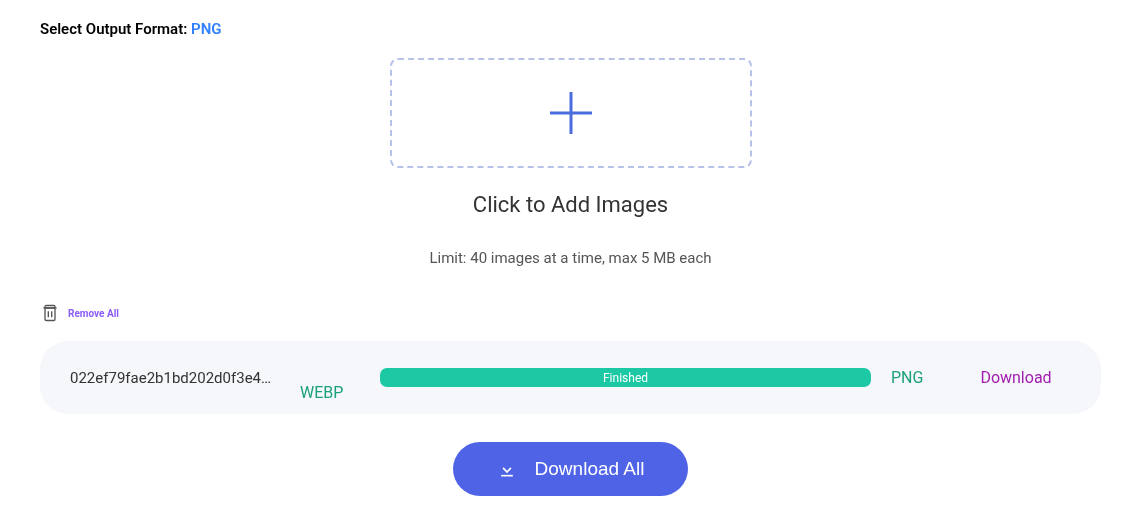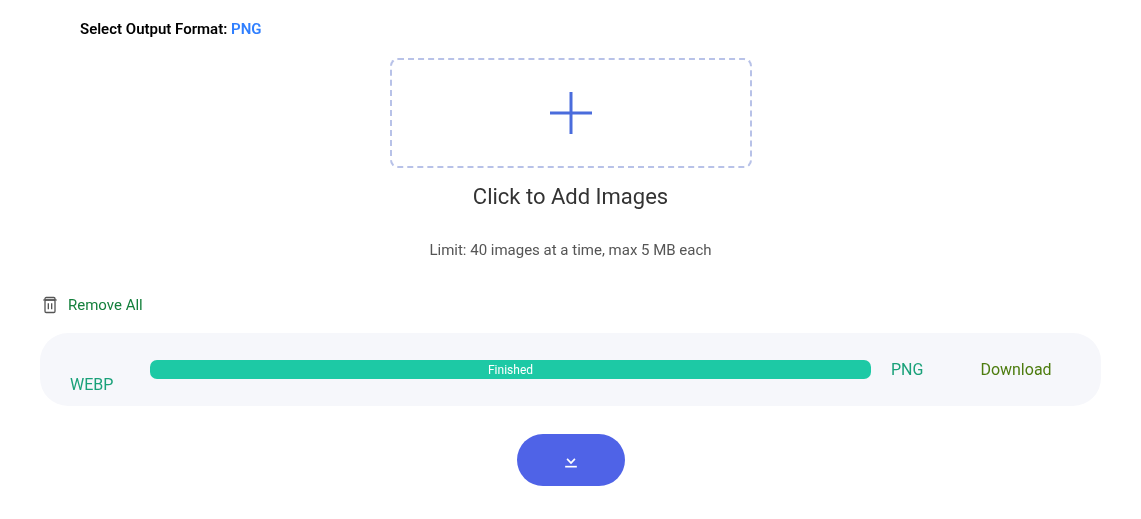--- a/index.html
+++ b/index.html
@@ -13,21 +13,20 @@
       width: 1141px;
       height: 519px;
       position: relative;
       padding: 20px 40px;
     }
     .format-selector {
       font-size: 15px;
       font-weight: 600;
       color: #000;
       margin-bottom: 20px;
-      margin-left: 40px;
     }
     .format-value {
       color: #2f7fff;
       font-weight: 600;
     }
     .dropzone-area {
       width: 362px;
       height: 110px;
       margin: 0 auto;
       border: 2px dashed #b8c2e8;
@@ -38,21 +37,21 @@
       cursor: pointer;
     }
     .plus-svg {
       width: 50px;
       height: 50px;
     }
     .add-title {
       text-align: center;
       font-size: 22px;
       color: #333;
-      margin-top: 16px;
+      margin-top: 24px;
       font-weight: 400;
     }
     .limit-text {
       text-align: center;
       font-size: 15px;
       color: #555;
       margin-top: 32px;
     }
     .remove-all-row {
       display: flex;
@@ -60,22 +59,23 @@
       gap: 8px;
       margin-top: 36px;
       cursor: pointer;
     }
     .trash-icon {
       width: 20px;
       height: 20px;
       flex-shrink: 0;
     }
     .remove-all-label {
-      color: #15803d;
-      font-size: 15px;
+      color: #8b5cf6;
+      font-size: 10px;
+      font-weight: bold;
     }
     .file-row {
       background: #f6f7fb;
       border-radius: 28px;
       margin-top: 18px;
       padding: 12px 30px;
       display: flex;
       align-items: center;
       gap: 20px;
     }
@@ -111,21 +111,21 @@
     .progress-text {
       color: #ffffff;
       font-size: 12px;
     }
     .file-dst-format {
       color: #1aa179;
       font-size: 16px;
       width: 50px;
     }
     .download-link {
-      color: #4d7c0f;
+      color: #a21caf;
       font-size: 16px;
       cursor: pointer;
       width: 110px;
       text-align: center;
     }
     .download-all-row {
       display: flex;
       justify-content: center;
       margin-top: 28px;
     }
@@ -169,30 +169,32 @@
     <path d="M4 6h16"></path>
     <path d="M6 6V4.5C6 3.7 6.7 3 7.5 3h9c.8 0 1.5.7 1.5 1.5V6"></path>
     <rect x="6" y="6" width="12" height="15" rx="1.5"></rect>
     <line x1="10" y1="10" x2="10" y2="17"></line>
     <line x1="14" y1="10" x2="14" y2="17"></line>
   </svg>
   <span class="remove-all-label">Remove All</span>
 </div>
 
 <div class="file-row">
+  <div class="file-name">022ef79fae2b1bd202d0f3e4…</div>
   <div class="file-src-format">WEBP</div>
   <div class="progress-container">
     <div class="progress-bar">
       <span class="progress-text">Finished</span>
     </div>
   </div>
   <div class="file-dst-format">PNG</div>
   <div class="download-link">Download</div>
 </div>
 
 <div class="download-all-row">
   <button class="download-all-btn">
     <svg class="download-icon" viewBox="0 0 24 24" fill="#ffffff">
       <path d="M12 3v11l-4-4-1.4 1.4L12 17l5.4-5.6L16 10l-4 4V3z"></path>
       <rect x="5" y="19" width="14" height="2"></rect>
     </svg>
+    <span>Download All</span>
   </button>
 </div>
 
 </body></html>

